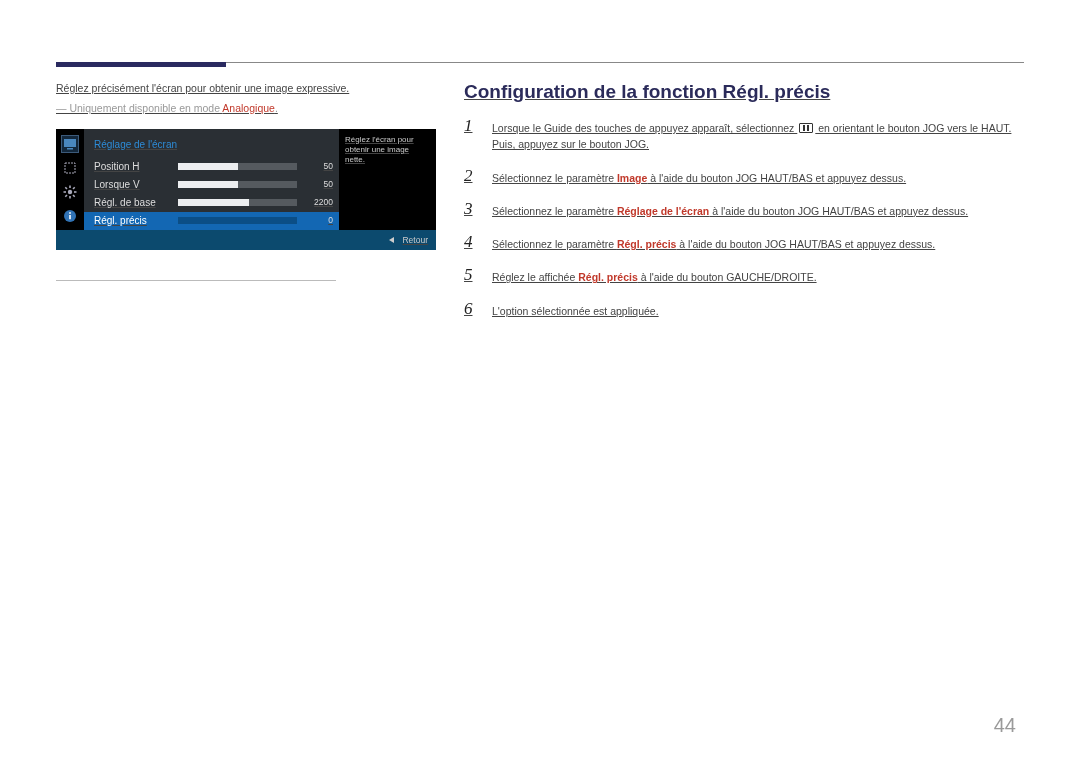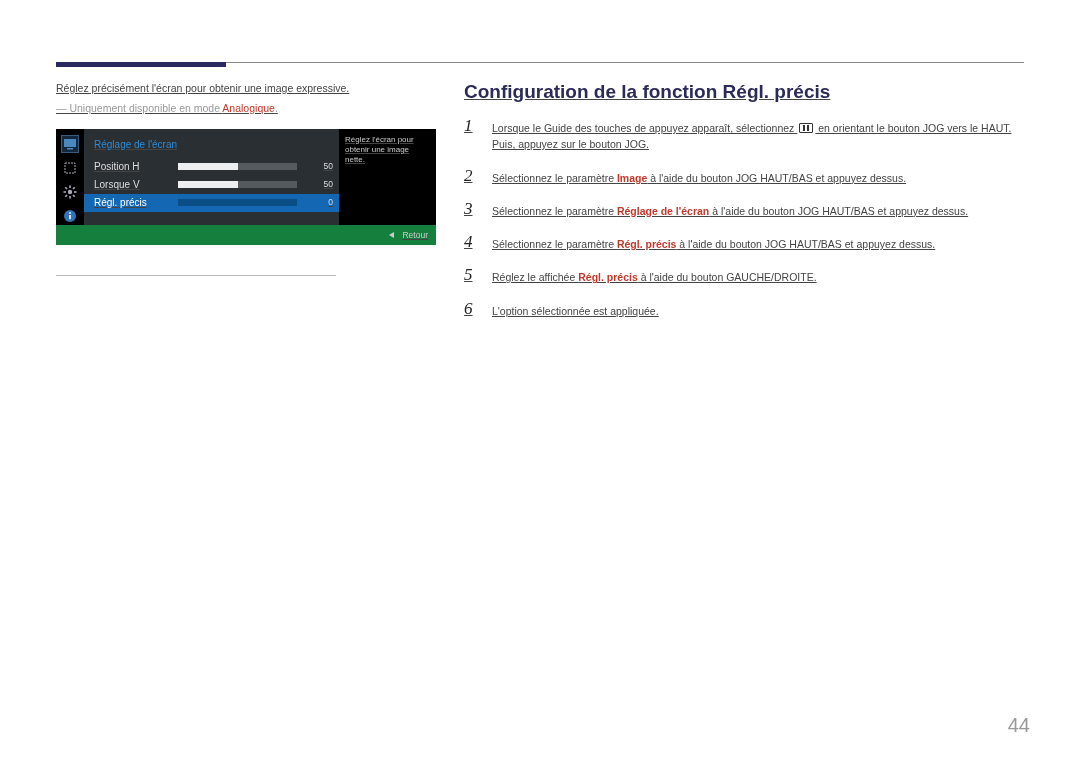--- a/index.html
+++ b/index.html
@@ -126,31 +126,31 @@
   }
   .osd-row .bar .fill { position: absolute; left:0; top:0; bottom:0; background:#eceef0; }
   .osd-row .val { width: 28px; text-align: right; font-size: 8.5px; color:#ddd; }
   .osd-row.sel .bar { background: #0b4e86; }
   .osd-row.sel .bar .fill { background:#eceef0; }
   .osd-help {
     width: 97px; background:#000; color:#ccc;
     font-size: 8px; padding: 6px 6px; line-height: 1.3;
   }
   .osd-footer {
-    background:#15803d; color:#ccc; font-size:8.5px;
+    background:#0c4a6e; color:#ccc; font-size:8.5px;
     display:flex; justify-content:flex-end; align-items:center;
     padding: 4px 8px; gap:8px;
   }
   .osd-footer .tri {
     width:0;height:0;border-top:3px solid transparent;border-bottom:3px solid transparent;border-right:5px solid #ccc;
   }
   .osd-wrap { width: 380px; }
   .page-num {
     position: absolute;
-    right: 50px; bottom: 26px;
+    right: 64px; bottom: 26px;
     font-size: 20px; color: #9a9a9a;
   }
 </style>
 </head>
 <body>
 
 <div class="page">
   <div class="accent-bar"></div>
   <div class="rule-top"></div>
 
@@ -208,20 +208,27 @@
                   </div>
                   <div class="val">50</div>
                 </div>
                 <div class="osd-row">
                   <div class="label">Lorsque V</div>
                   <div class="bar">
                     <div class="fill" style="width: 50%;"></div>
                   </div>
                   <div class="val">50</div>
                 </div>
+                <div class="osd-row">
+                  <div class="label">Régl. de base</div>
+                  <div class="bar">
+                    <div class="fill" style="width: 60%;"></div>
+                  </div>
+                  <div class="val">2200</div>
+                </div>
                 <div class="osd-row sel">
                   <div class="label">Régl. précis</div>
                   <div class="bar">
                     <div class="fill" style="width: 0%;"></div>
                   </div>
                   <div class="val">0</div>
                 </div>
               </div>
           </div>
           <div class="osd-help">Réglez l'écran pour obtenir une image nette.</div>

